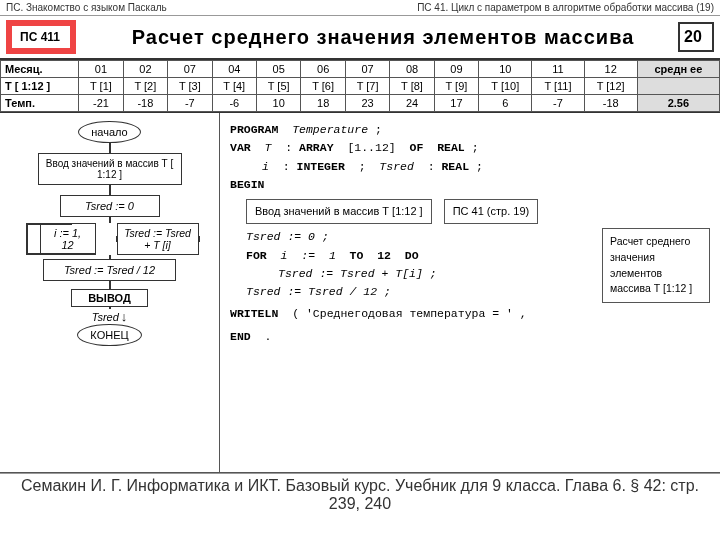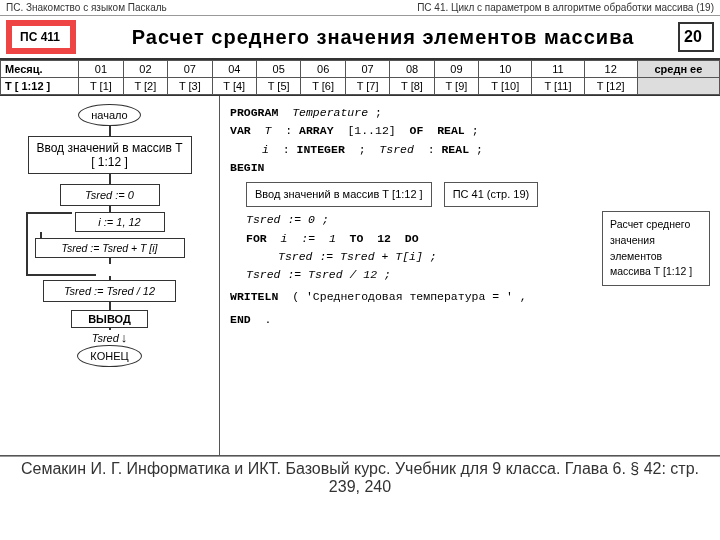--- a/index.html
+++ b/index.html
@@ -169,39 +169,55 @@
       <td>T [5]</td>
       <td>T [6]</td>
       <td>T [7]</td>
       <td>T [8]</td>
       <td>T [9]</td>
       <td>T [10]</td>
       <td>T [11]</td>
       <td>T [12]</td>
       <td class="last-col"></td>
     </tr>
+    <tr>
+      <td>Темп.</td>
+      <td>-21</td>
+      <td>-18</td>
+      <td>-7</td>
+      <td>-6</td>
+      <td>10</td>
+      <td>18</td>
+      <td>23</td>
+      <td>24</td>
+      <td>17</td>
+      <td>6</td>
+      <td>-7</td>
+      <td>-18</td>
+      <td class="last-col" style="font-weight:bold;">2.56</td>
+    </tr>
   </tbody>
     </table>
 </div>
 
 <div class="main-content">
 
   <div class="flowchart">
 
     <div style="display:flex;flex-direction:column;align-items:center;width:100%;">
       <div class="fc-oval">начало</div>
       <div style="height:10px;width:2px;background:#333;margin:0 auto;"></div>
 
-      <div style="border:1.5px solid #333;padding:4px 6px;font-size:12px;text-align:center;width:164px;">Ввод значений в массив  Т [ 1:12 ]</div>
+      <div style="border:1.5px solid #333;padding:4px 6px;font-size:10px;text-align:center;width:144px;">Ввод значений в массив  Т [ 1:12 ]</div>
       <div style="height:10px;width:2px;background:#333;margin:0 auto;"></div>
 
       <div class="fc-rect" style="min-width:100px;font-style:italic;">Tsred := 0</div>
       <div style="height:6px;width:2px;background:#333;margin:0 auto;"></div>
 
-      <div style="position:relative;width:180px;display:flex;flex-direction:column;align-items:center;">
+      <div style="position:relative;width:180px;display:flex;flex-direction:row;align-items:center;">
 
         <div style="position:absolute;left:6px;top:0;bottom:0;width:2px;background:#333;"></div>
 
         <div style="position:absolute;left:6px;top:0;width:46px;height:2px;background:#333;"></div>
 
         <div style="border:1.5px solid #333;padding:3px 10px;font-size:11px;font-style:italic;text-align:center;background:#fff;width:90px;margin-left:20px;">i := 1, 12</div>
         <div style="height:6px;width:2px;background:#333;margin:0 auto;margin-left:20px;"></div>
 
         <div style="border:1.5px solid #333;padding:3px 6px;font-size:10.5px;font-style:italic;text-align:center;background:#fff;width:150px;">Tsred := Tsred + T [i]</div>
         <div style="height:6px;width:2px;background:#333;margin:0 auto;"></div>

